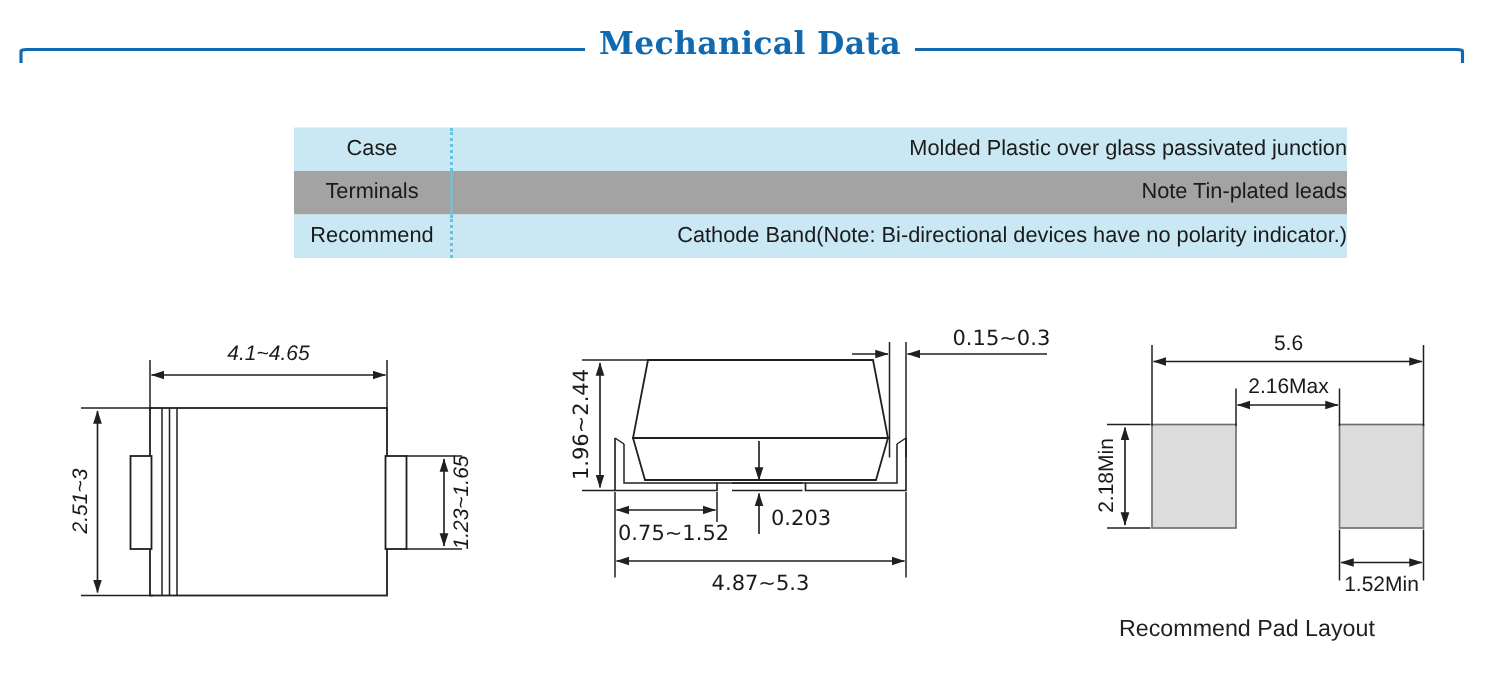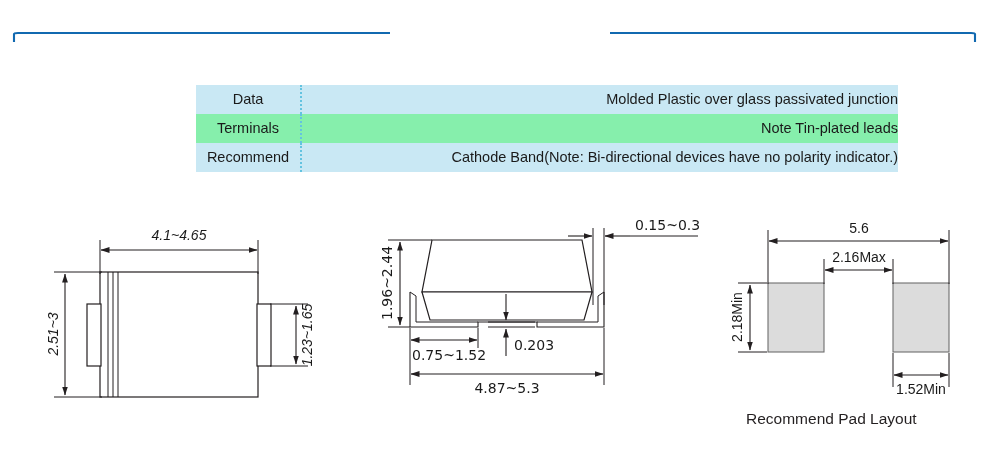--- a/index.html
+++ b/index.html
@@ -45,21 +45,21 @@
   
   #mech-table {
     position: absolute;
     left: 196px;
     top: 85px;
     width: 702px;
     border-collapse: collapse;
   }
   #mech-table tr { height: 29px; }
   #mech-table tr.shaded td { background: #c9e8f4; }
-  #mech-table tr.plain td { background: #86efac; }
+  #mech-table tr.plain td { background: #a3a3a3; }
   #mech-table td {
     padding: 0;
     font-size: 14.5px;
     color: #1a1a1a;
     vertical-align: middle;
     line-height: 29px;
   }
   #mech-table td.label-cell {
     width: 104px;
     text-align: center;
@@ -117,26 +117,27 @@
 </head>
 <body>
 
 <div id="section-header">
   <svg id="header-rule-svg" width="1000" height="62">
 
     <path class="hdr-line" d="M 14 42 L 14 34 Q 14 33 18 33 L 390 33" stroke="#1169b0" stroke-width="2.1" fill="none"></path>
 
     <path class="hdr-line" d="M 610 33 L 971 33 Q 975 33 975 34 L 975 42" stroke="#1169b0" stroke-width="2.1" fill="none"></path>
   </svg>
+  <div id="section-title">Mechanical Data</div>
 </div>
 
 <table id="mech-table">
   <tbody>
     <tr class="shaded">
-      <td class="label-cell">Data</td>
+      <td class="label-cell">Case</td>
       <td class="value-cell">Molded Plastic over glass passivated junction</td>
     </tr>
     <tr class="plain">
       <td class="label-cell">Terminals</td>
       <td class="value-cell">Note Tin-plated leads</td>
     </tr>
     <tr class="shaded">
       <td class="label-cell">Recommend</td>
       <td class="value-cell">Cathode Band(Note: Bi-directional devices have no polarity indicator.)</td>
     </tr>

